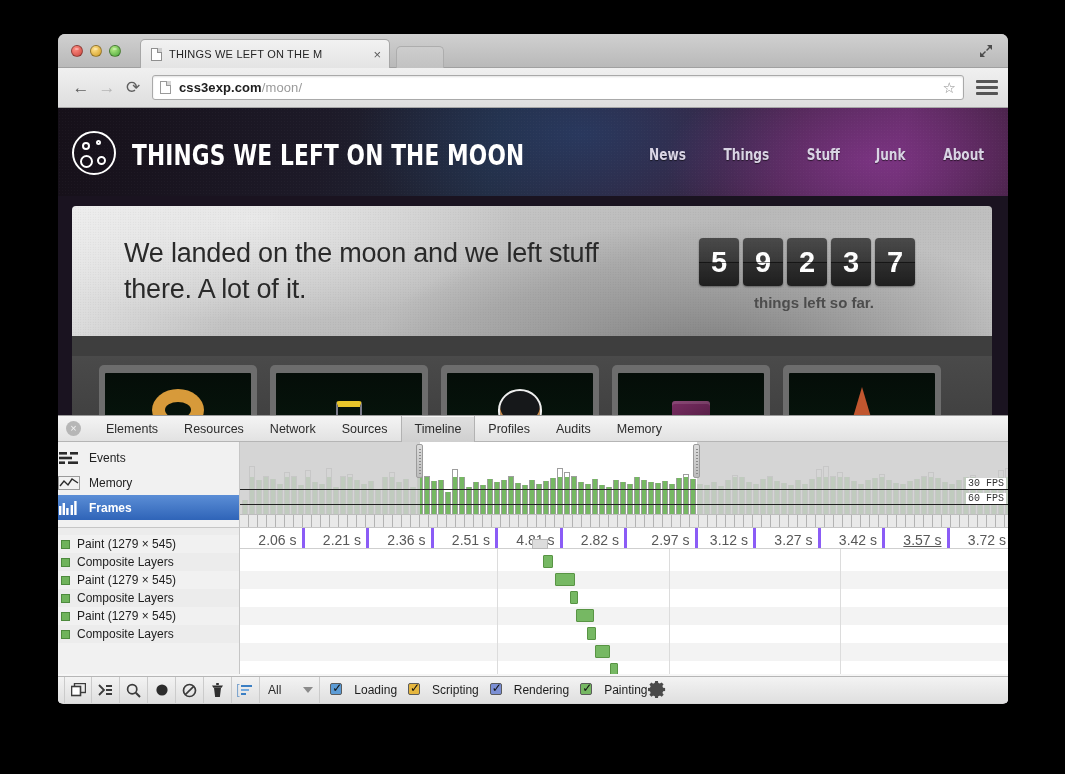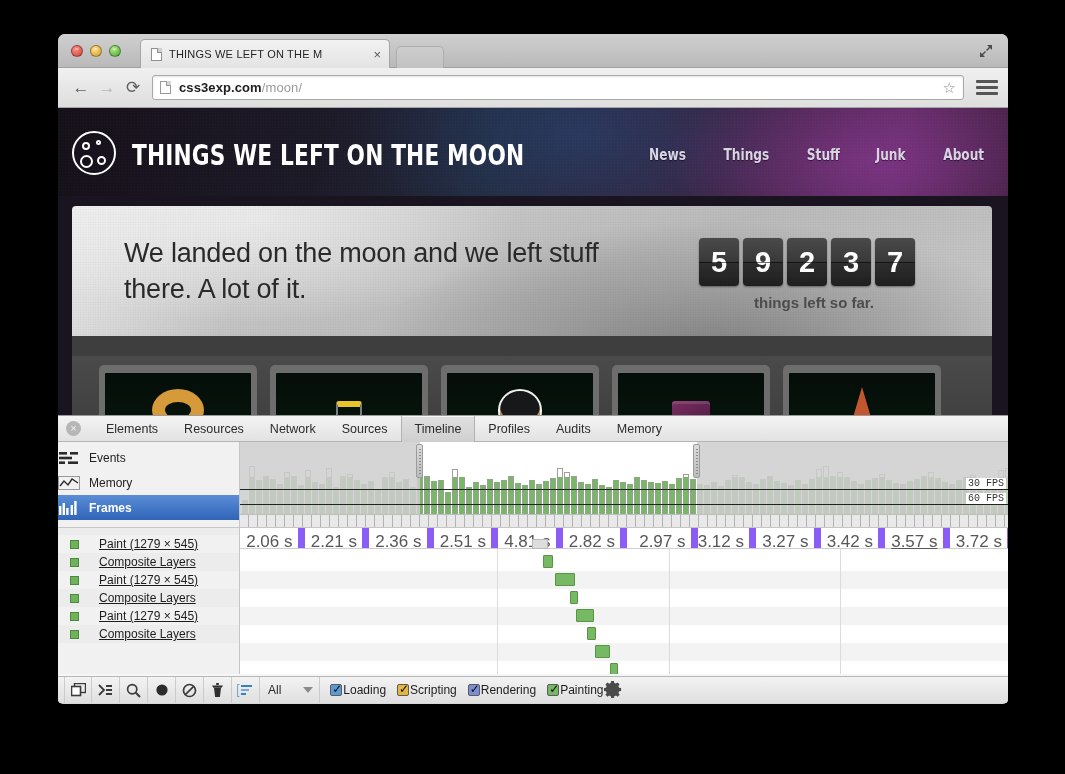--- a/index.html
+++ b/index.html
@@ -179,28 +179,28 @@
   .fpsline{ position:absolute; left:0; right:0; height:1px; background:#222;}
   .fpslabel{ position:absolute; right:2px; font-family:"Liberation Mono","DejaVu Sans Mono",monospace;
              font-size:10px; color:#333; background:#fff; padding:0 2px;}
   .ov-ticks{ position:absolute; left:0; right:0; bottom:0; height:13px; background:#e9e9e9;
              border-top:1px solid #bdbdbd; display:flex; gap:0;}
   .ov-ticks i{ width:9px; height:100%; border-right:1px solid #b3b3b3; display:block; flex:0 0 auto;}
 
   .dt-records{ position:relative; height:146px; display:flex; }
   .rec-side{ width:182px; flex:0 0 auto; background:#f1f1f1; border-right:1px solid #c6c6c6;
              overflow:hidden; }
-  .rec-row{ height:18px; display:flex; align-items:center; gap:20px; padding-left:12px;
-            font-size:12px; color:#1d1d1d; white-space:nowrap;text-decoration:underline;}
+  .rec-row{ height:18px; display:flex; align-items:center; gap:7px; padding-left:3px;
+            font-size:12px; color:#1d1d1d; white-space:nowrap;}
   .rec-row.alt{ background:#ececec;}
   .sw{ width:9px;height:9px; background:#6fb35b; border:1px solid #4d8a3d; flex:0 0 auto;}
   .rec-main{ position:relative; flex:1 1 auto; background:#fff; overflow:hidden;}
   .ruler{ position:relative; height:21px; border-bottom:1px solid #cfcfcf; background:#fff;}
-  .ruler .tk{ position:absolute; top:0; bottom:0; border-right:7px solid #8b5cf6;
-              font-size:17px; color:#585858; text-align:right; padding:4px 5px 0 0;
+  .ruler .tk{ position:absolute; top:0; bottom:0; border-right:3px solid #8b5cf6;
+              font-size:14px; color:#585858; text-align:right; padding:4px 5px 0 0;
               font-family:"Liberation Sans",sans-serif;}
   .lanes{ position:absolute; left:0; right:0; top:21px; bottom:0;}
   .lane{ height:18px; position:relative;}
   .lane.alt{ background:#f3f3f3;}
   .vline{ position:absolute; top:21px; bottom:0; width:1px; background:#dcdcdc;}
   .ev{ position:absolute; background:#76b863; border:1px solid #589444; border-radius:1px;
        height:13px; top:2px;}
   .scrub{ position:absolute; top:0; width:16px; height:10px; background:#ddd;
           border:1px solid #b9b9b9;}
 
@@ -209,21 +209,21 @@
               border-top:1px solid #b6b6b6; display:flex; align-items:center; padding:0 6px; gap:0;}
   .sbtn{ width:28px; height:26px; display:flex; align-items:center; justify-content:center;
          color:#3b3b3b; border-right:1px solid #cbcbcb;}
   .sbtn:first-child{ border-left:1px solid #cbcbcb;}
   .filt{ display:flex; align-items:center; gap:6px; padding:0 6px 0 8px; color:#3a3a3a;
          border-right:1px solid #cbcbcb; height:26px;}
   .filt .fname{ font-size:12px; color:#2a2a2a;}
   .caret{ width:0;height:0;border-left:5px solid transparent;border-right:5px solid transparent;
           border-top:6px solid #8b8b8b; margin-left:16px;}
   .chks{ display:flex; align-items:center; gap:11px; padding-left:10px;}
-  .chk{ display:flex; align-items:center; gap:1px; font-size:12px; color:#1d1d1d;}
+  .chk{ display:flex; gap:12px; font-size:12px; color:#1d1d1d;}
   .cbox{ width:12px;height:12px; border:1px solid #5c5c5c; border-radius:2px; position:relative;}
   .cbox::after{ content:"✓"; position:absolute; left:1px; top:-3px; font-size:12px; color:#111;}
   .stat{ margin-left:auto; font-size:12px; color:#222; padding-right:10px; white-space:nowrap;}
   .stat u{ text-decoration:underline;}
   .gear{ width:20px;height:20px; color:#4a4a4a; margin-right:2px;}
 </style>
 </head>
 <body>
 
 <div id="shot">

